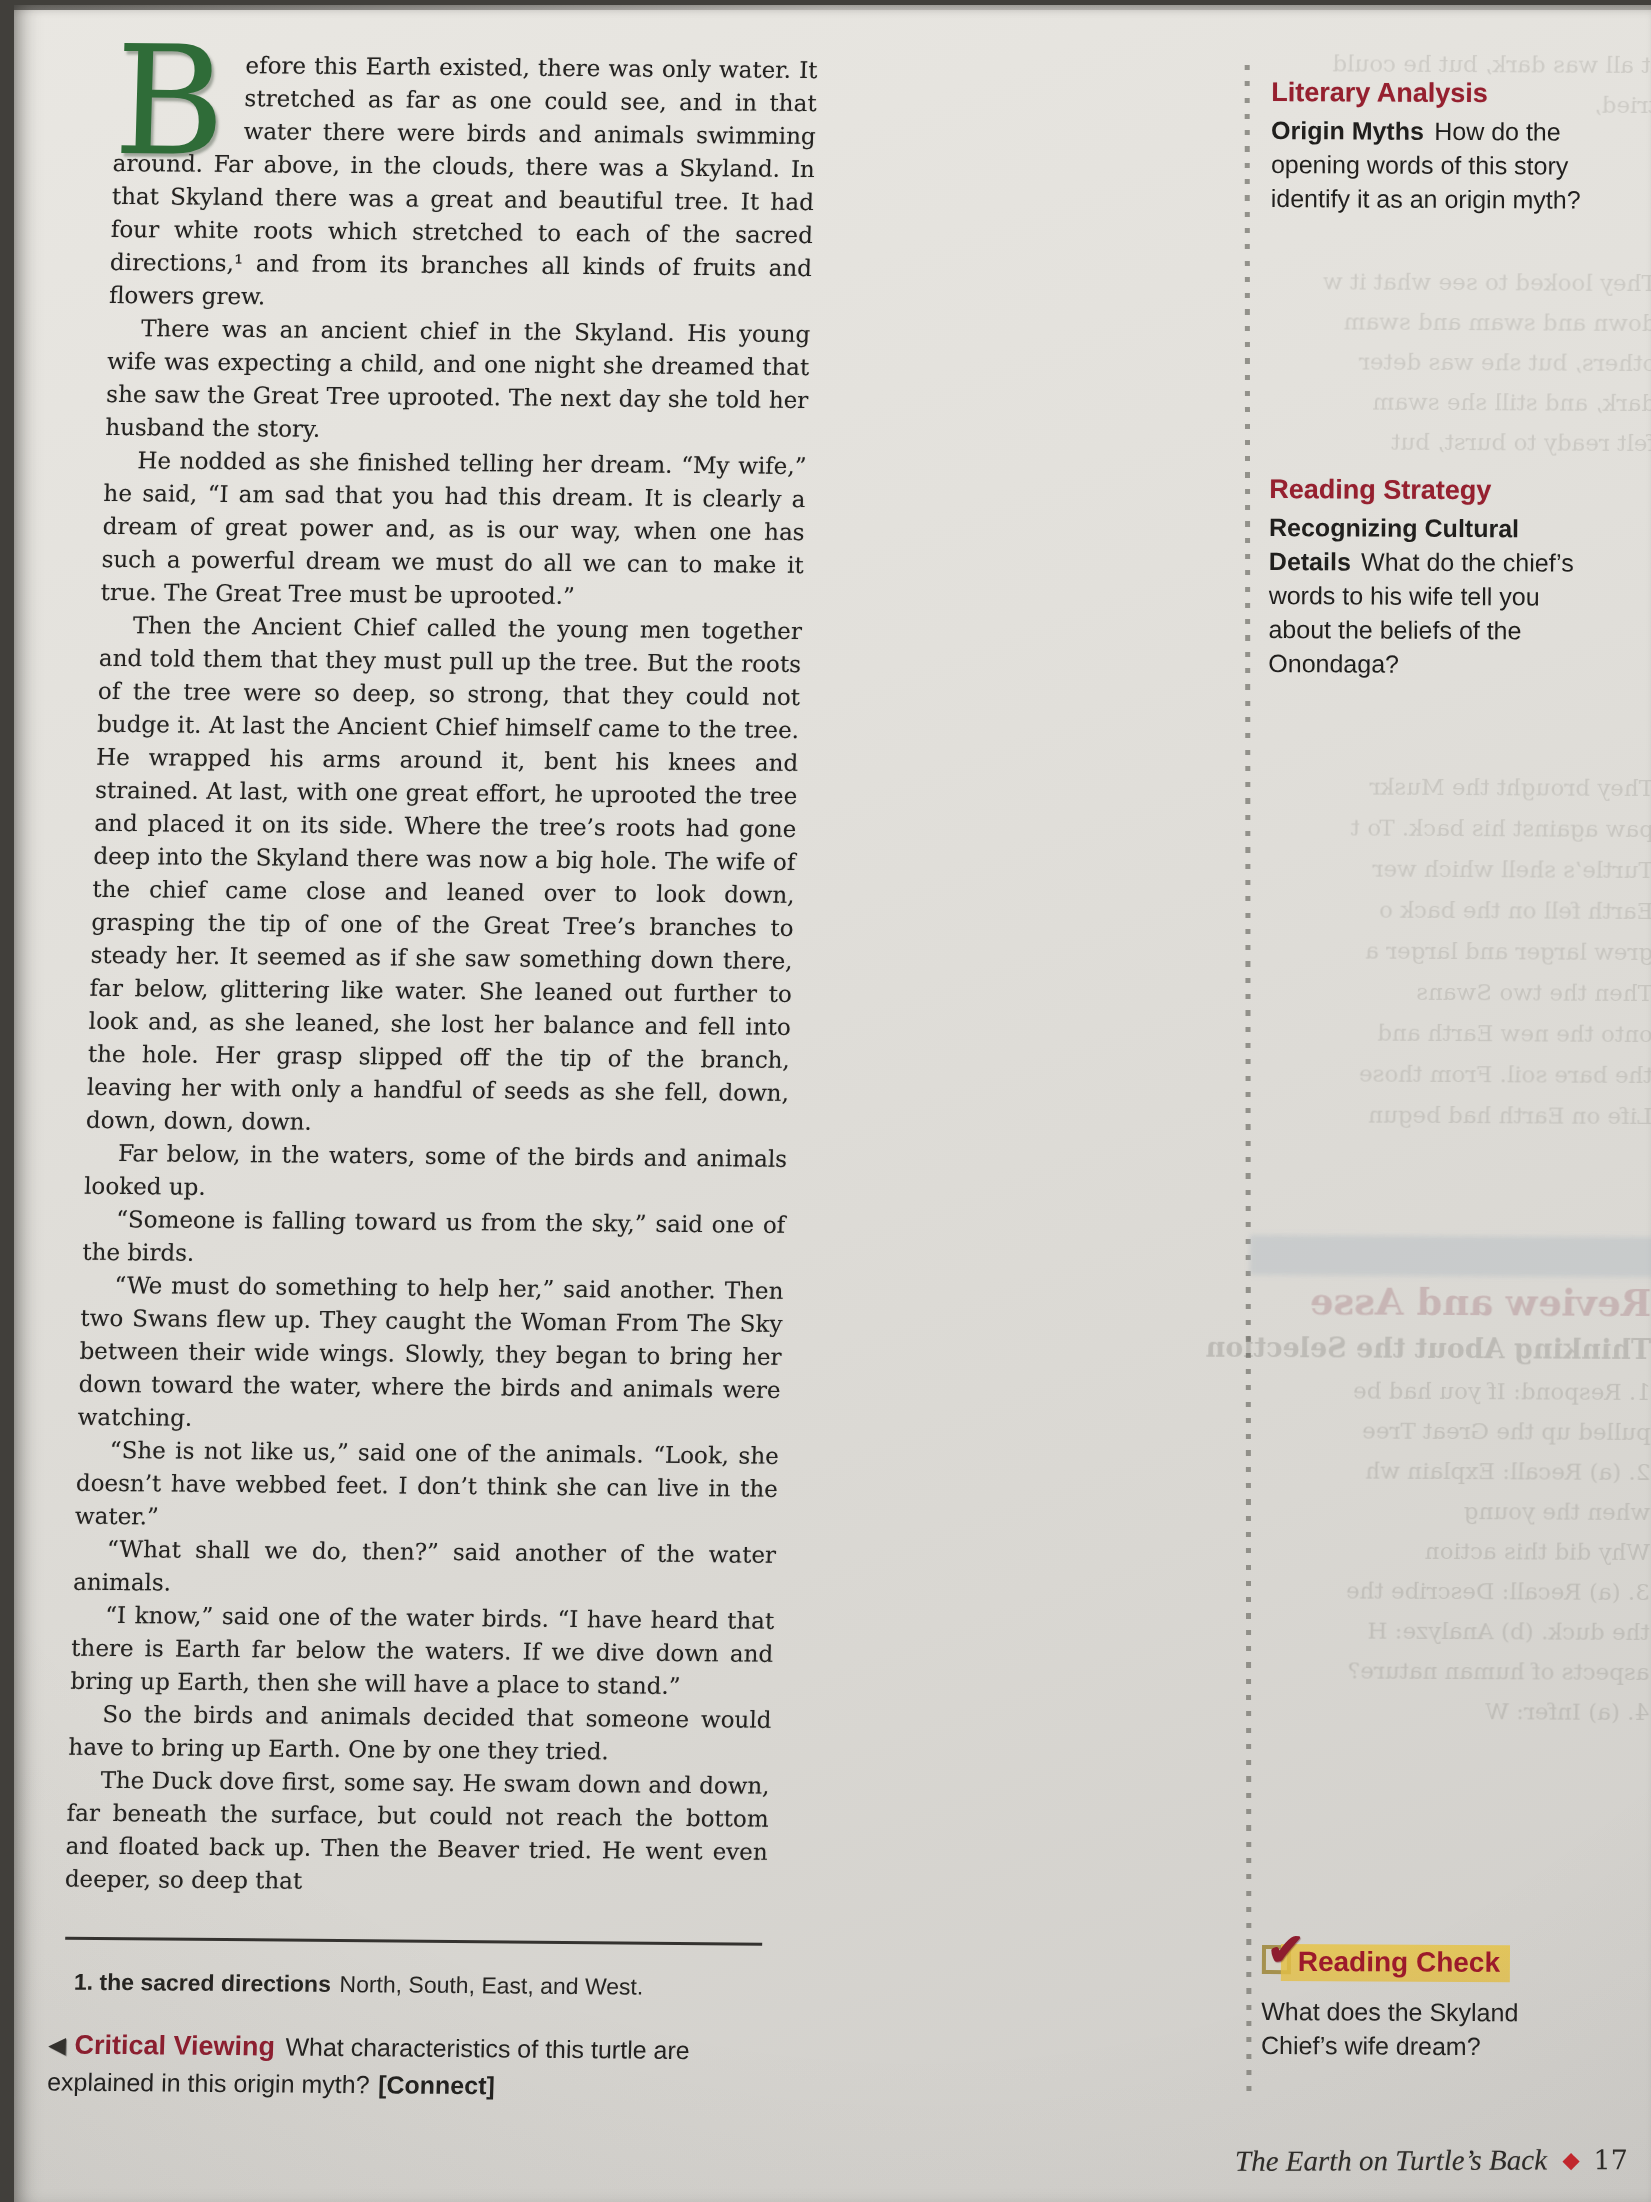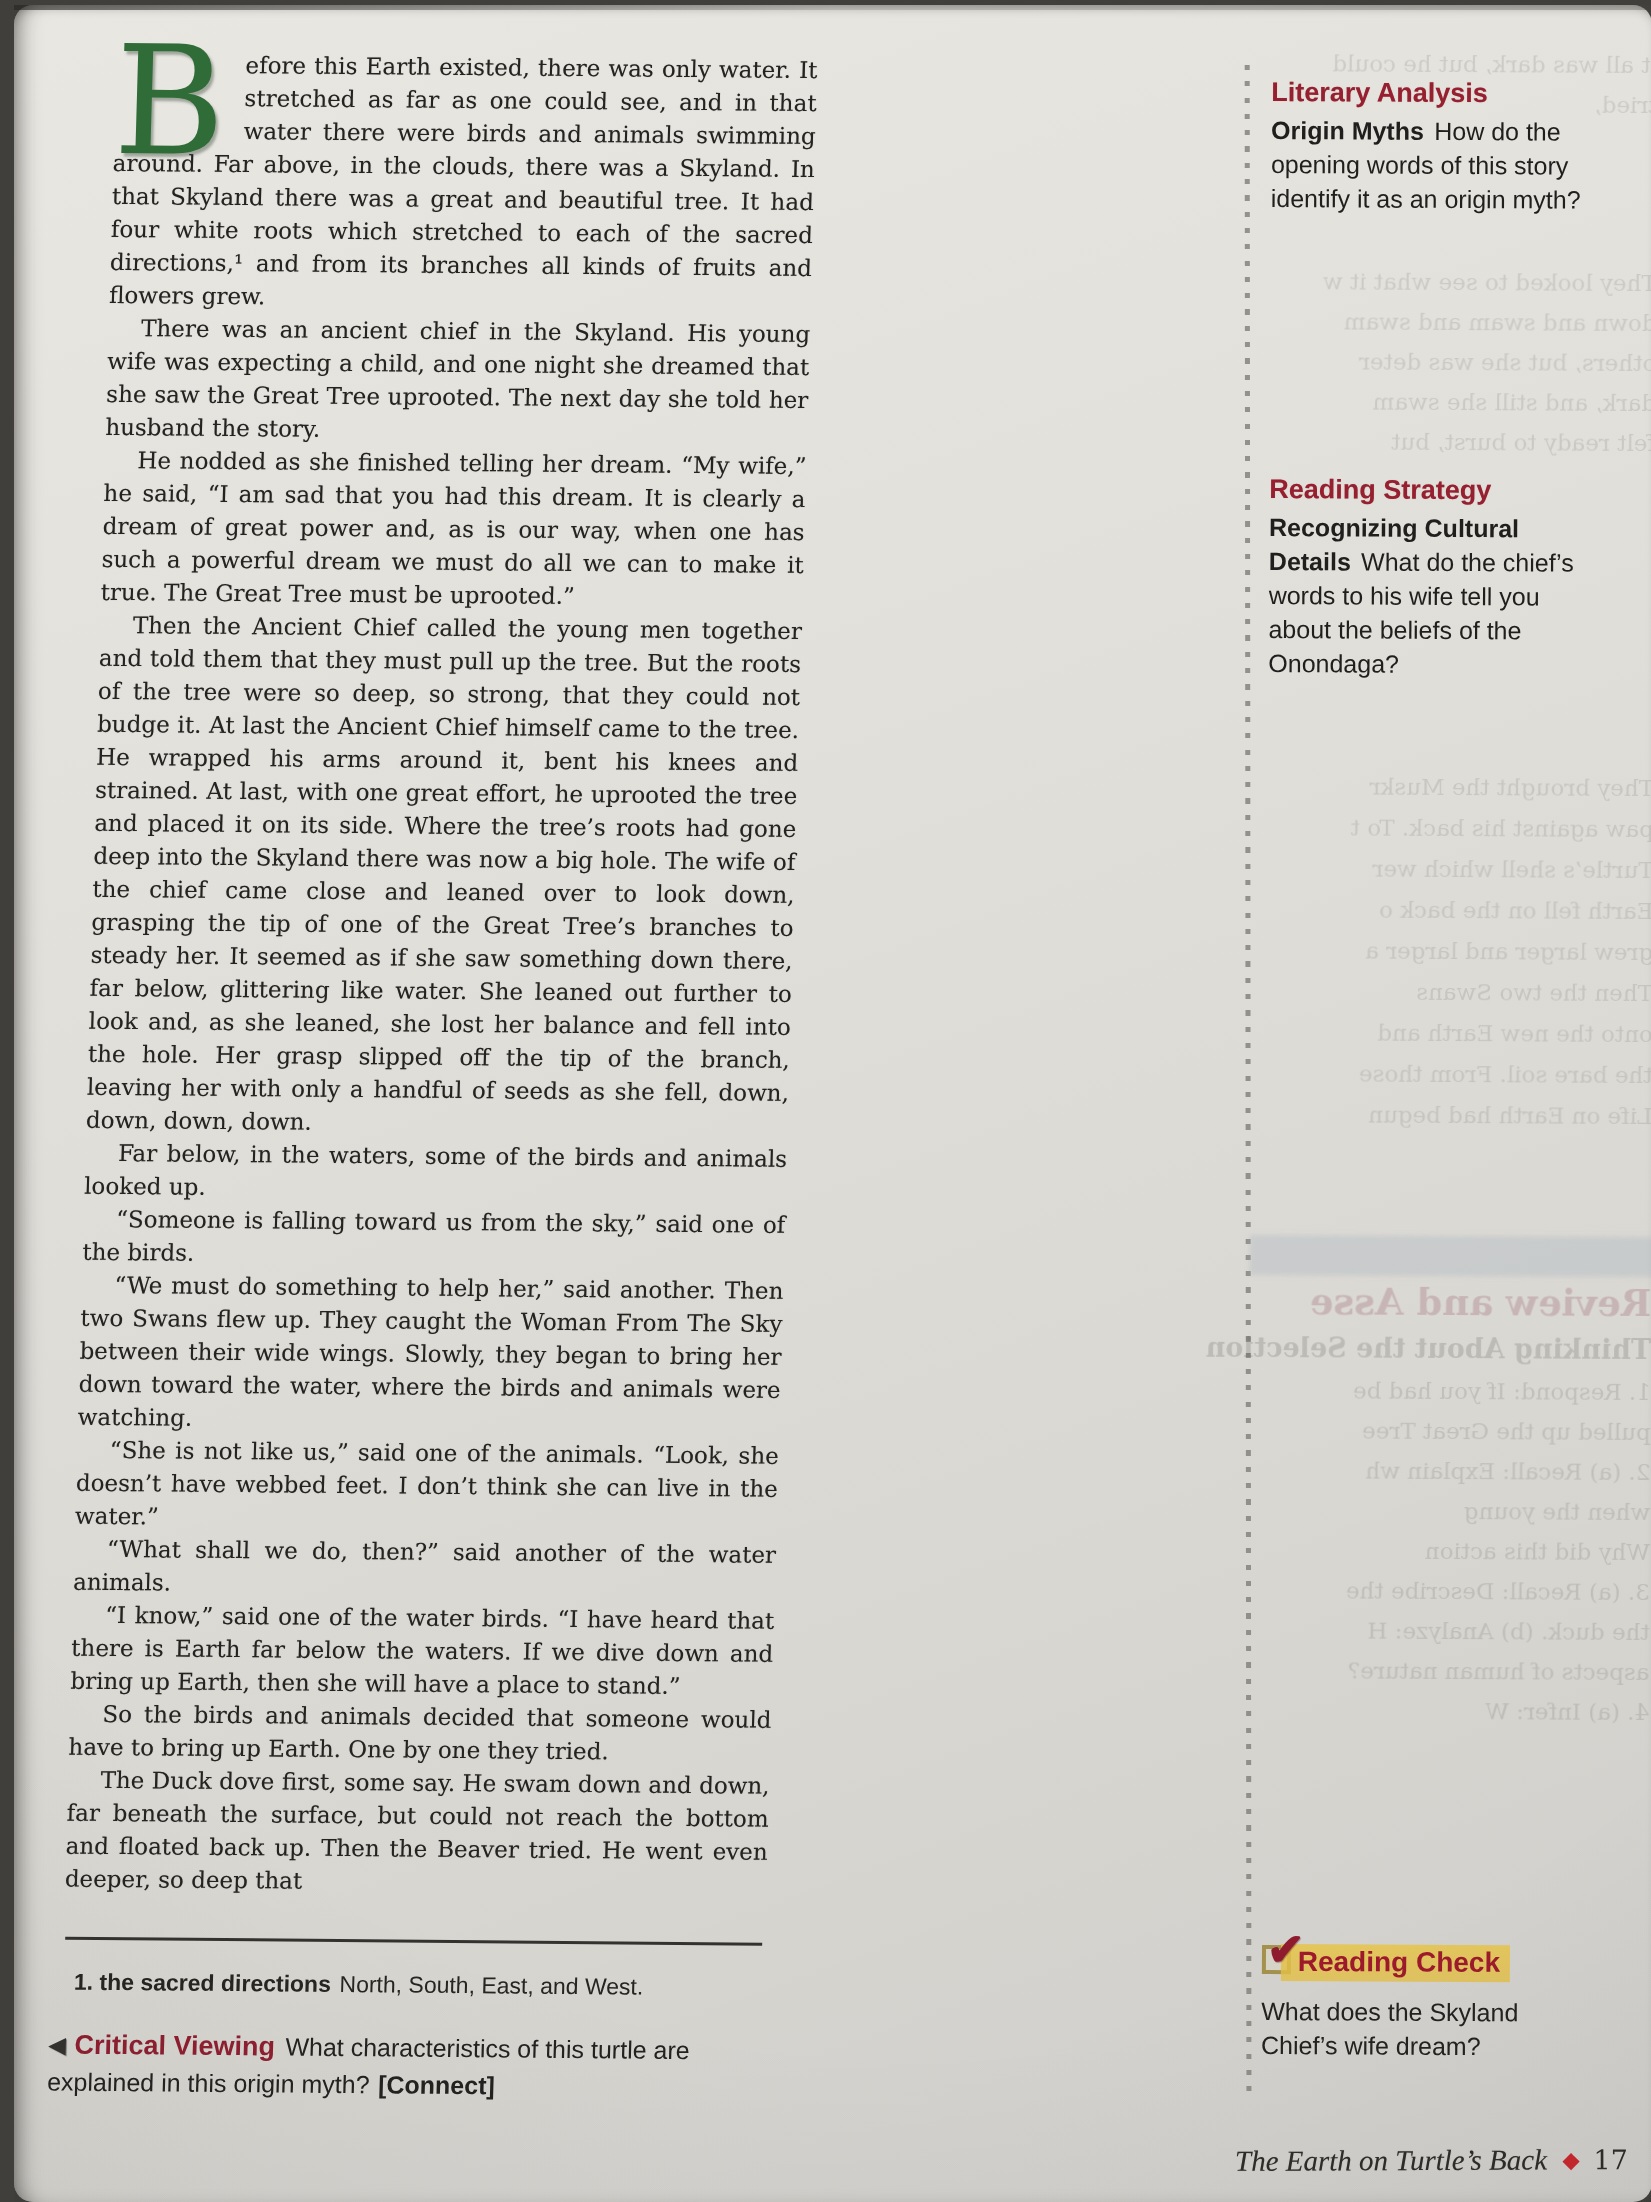--- a/index.html
+++ b/index.html
@@ -5,21 +5,20 @@
   html,body{margin:0;padding:0;}
   body{
     width:1652px;height:2203px;position:relative;overflow:hidden;
     background:#413f3b;
     font-family:"Liberation Sans",sans-serif;
   }
   .page{
     position:absolute;left:13.8px;top:5.2px;width:1638px;height:2197px;
     background:linear-gradient(160deg,#e9e7e2 0%,#e2e0db 35%,#d9d7d2 70%,#cfcdc9 100%);
     box-shadow:inset 17px 0 22.4px -13.8px rgba(25,23,20,.55), inset 0 6.9px 12px -6.9px rgba(25,23,20,.4);
-    border-radius:19px;
   }
   .page::after{ 
     content:"";position:absolute;inset:0;pointer-events:none;
     background:radial-gradient(130% 105% at 55% 35%, rgba(0,0,0,0) 55%, rgba(30,28,25,.07) 82%, rgba(30,28,25,.18) 100%);
   }
   .page::before{ 
     content:"";position:absolute;left:0;top:0;right:0;height:5.2px;pointer-events:none;
     background:linear-gradient(to right, rgba(38,36,33,.6), rgba(38,36,33,.15) 50%, rgba(90,88,84,.28) 75%, rgba(70,68,64,.3) 100%);
   }
 

